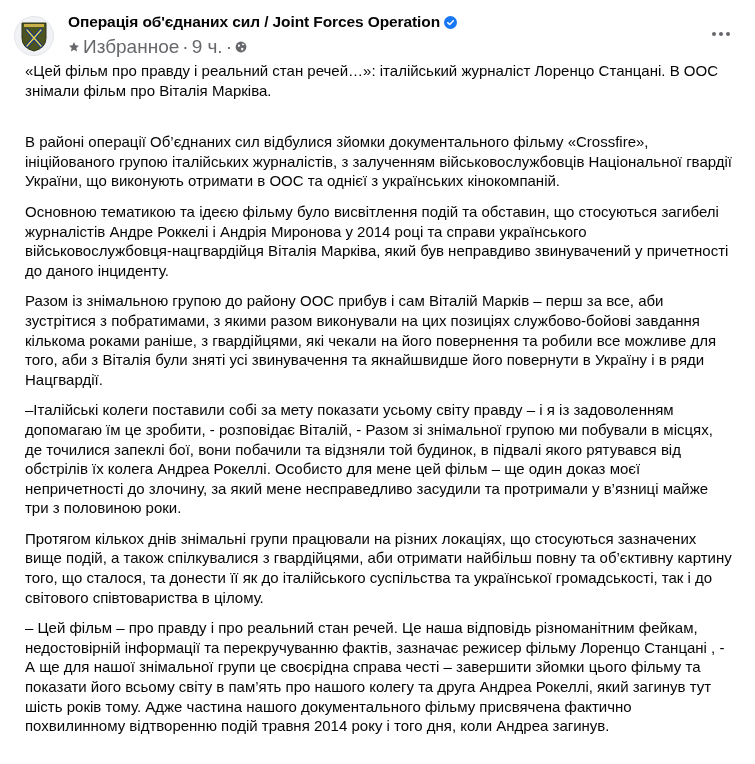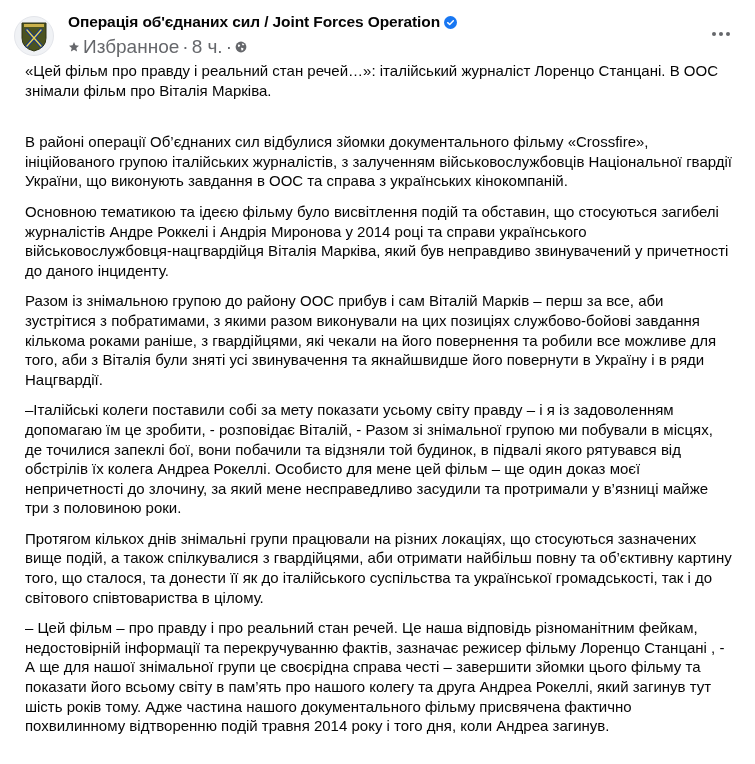--- a/index.html
+++ b/index.html
@@ -39,37 +39,37 @@
         <circle cx="8" cy="8" r="8" fill="#1877f2"></circle>
         <path d="M4.5 8.2 L7 10.5 L11.5 5.8" stroke="#fff" stroke-width="1.8" fill="none" stroke-linecap="round" stroke-linejoin="round"></path>
       </svg>
     </div>
     <div class="meta-row">
       <svg class="star" viewBox="0 0 24 24">
         <path d="M12 2 L14.9 8.6 L22 9.3 L16.6 14 L18.2 21 L12 17.3 L5.8 21 L7.4 14 L2 9.3 L9.1 8.6 Z" fill="#65676b"></path>
       </svg>
       <span>Избранное</span>
       <span class="sep">·</span>
-      <span>8 ч.</span>
+      <span>9 ч.</span>
       <span class="sep">·</span>
       <svg class="globe" viewBox="0 0 16 16">
         <circle cx="8" cy="8" r="7.2" fill="#65676b"></circle>
         <path d="M4 5 Q6 4 7 6 Q6 8 4.5 8 Q3.5 7 4 5 Z M9 3.5 Q11 3 12.5 5 Q11 6 10 5.5 Z M8 9 Q10 8.5 11.5 10 Q11 12.5 9 13 Q8 11 8 9 Z" fill="#ffffff"></path>
       </svg>
     </div>
     <div class="more">
       <span></span>
         <span></span>
         <span></span>
     </div>
   </div>
 
   <div class="body-text">
     <p>«Цей фільм про правду і реальний стан речей…»: італійський журналіст Лоренцо Станцані. В ООС знімали фільм про Віталія Марківа.</p>
     <div class="gap"></div>
-    <p>В районі операції Об’єднаних сил відбулися зйомки документального фільму «Crossfire», ініційованого групою італійських журналістів, з залученням військовослужбовців Національної гвардії України, що виконують завдання в ООС та справа з українських кінокомпаній.</p>
+    <p>В районі операції Об’єднаних сил відбулися зйомки документального фільму «Crossfire», ініційованого групою італійських журналістів, з залученням військовослужбовців Національної гвардії України, що виконують отримати в ООС та однієї з українських кінокомпаній.</p>
     <p>Основною тематикою та ідеєю фільму було висвітлення подій та обставин, що стосуються загибелі журналістів Андре Роккелі і Андрія Миронова у 2014 році та справи українського військовослужбовця-нацгвардійця Віталія Марківа, який був неправдиво звинувачений у причетності до даного інциденту.</p>
     <p>Разом із знімальною групою до району ООС прибув і сам Віталій Марків – перш за все, аби зустрітися з побратимами, з якими разом виконували на цих позиціях службово-бойові завдання кількома роками раніше, з гвардійцями, які чекали на його повернення та робили все можливе для того, аби з Віталія були зняті усі звинувачення та якнайшвидше його повернути в Україну і в ряди Нацгвардії.</p>
     <p> –Італійські колеги поставили собі за мету показати усьому світу правду – і я із задоволенням допомагаю їм це зробити, - розповідає Віталій, -  Разом зі знімальної групою ми побували в місцях, де точилися запеклі бої, вони побачили та відзняли той будинок, в підвалі якого рятувався від обстрілів їх колега Андреа Рокеллі.  Особисто для мене цей фільм – ще один доказ моєї непричетності до злочину, за який мене несправедливо засудили та протримали у в’язниці майже три з половиною роки.</p>
     <p>Протягом кількох днів знімальні групи працювали на різних локаціях, що стосуються зазначених вище подій, а також спілкувалися з гвардійцями, аби отримати найбільш повну та об’єктивну картину того, що сталося, та донести її як до італійського суспільства та української громадськості, так і до світового співтовариства в цілому.</p>
     <p> – Цей фільм – про правду і про реальний стан речей. Це наша відповідь різноманітним фейкам, недостовірній інформації та перекручуванню фактів, зазначає режисер фільму Лоренцо Станцані , - А ще для нашої знімальної групи це своєрідна справа честі – завершити зйомки цього фільму та показати його всьому світу в пам’ять про нашого колегу та друга Андреа Рокеллі, який загинув тут шість років тому. Адже частина нашого документального фільму присвячена фактично похвилинному відтворенню подій травня 2014 року і того дня, коли Андреа загинув.</p>
   </div>
 </div>
 
 </body></html>

